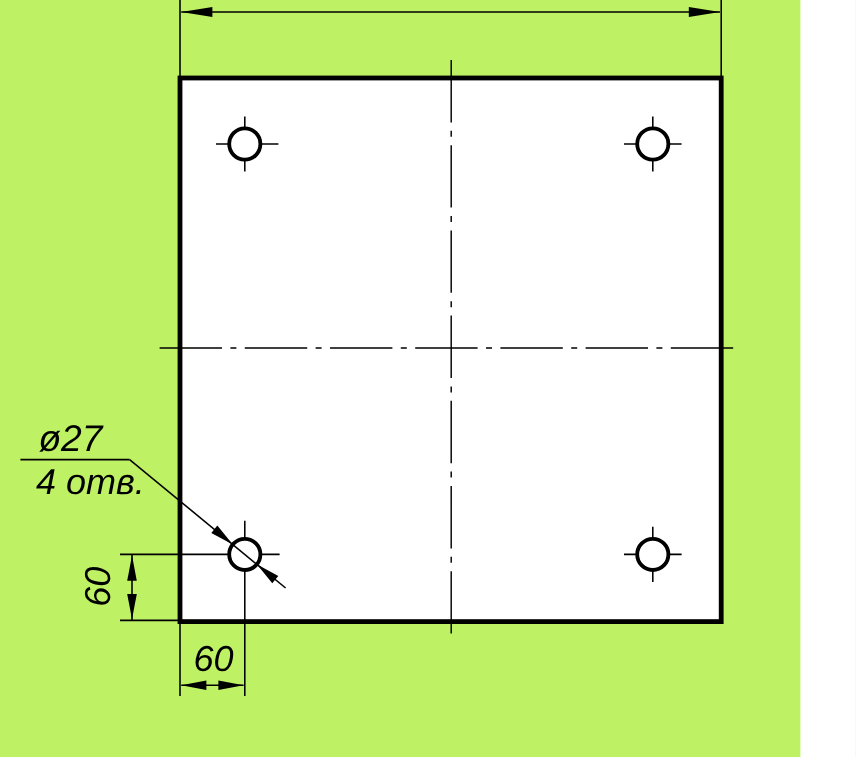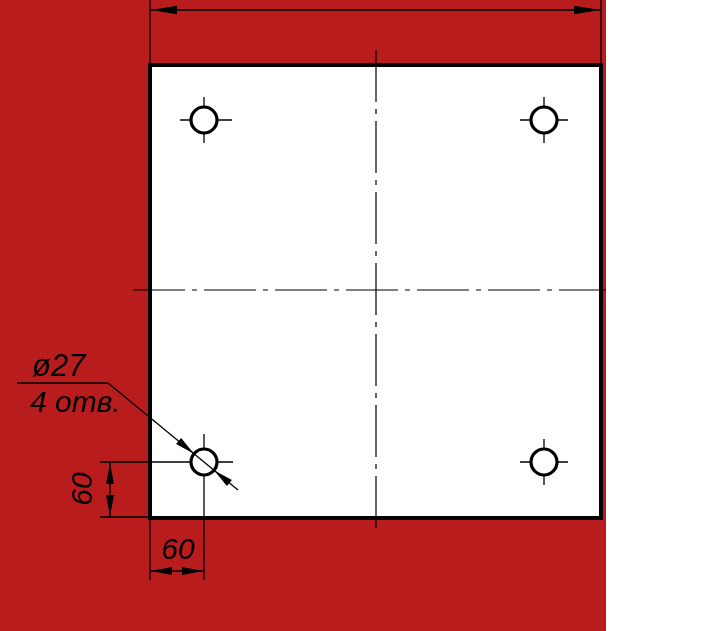--- a/index.html
+++ b/index.html
@@ -2,23 +2,23 @@
 <html><head>
 <meta charset="utf-8">
 <style>
   html, body {
     margin: 0;
     padding: 0;
     background: #ffffff;
   }
   .canvas {
     position: relative;
-    width: 606px;
+    width: 667px;
     height: 631px;
-    background: #b91c1c;
+    background: #bef264;
     overflow: hidden;
     font-family: "Liberation Sans", sans-serif;
   }
   svg { display: block; }
   .dim-text {
     font-family: "Liberation Sans", sans-serif;
     font-style: italic;
     fill: #000000;
   }
 </style>

